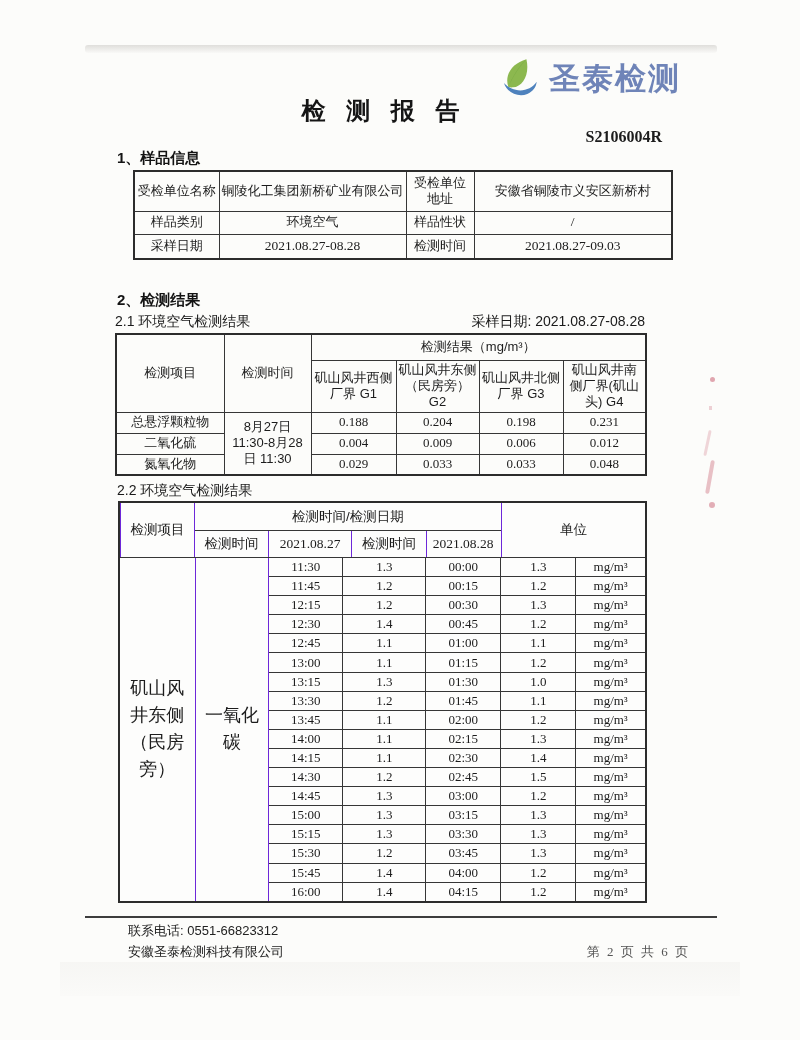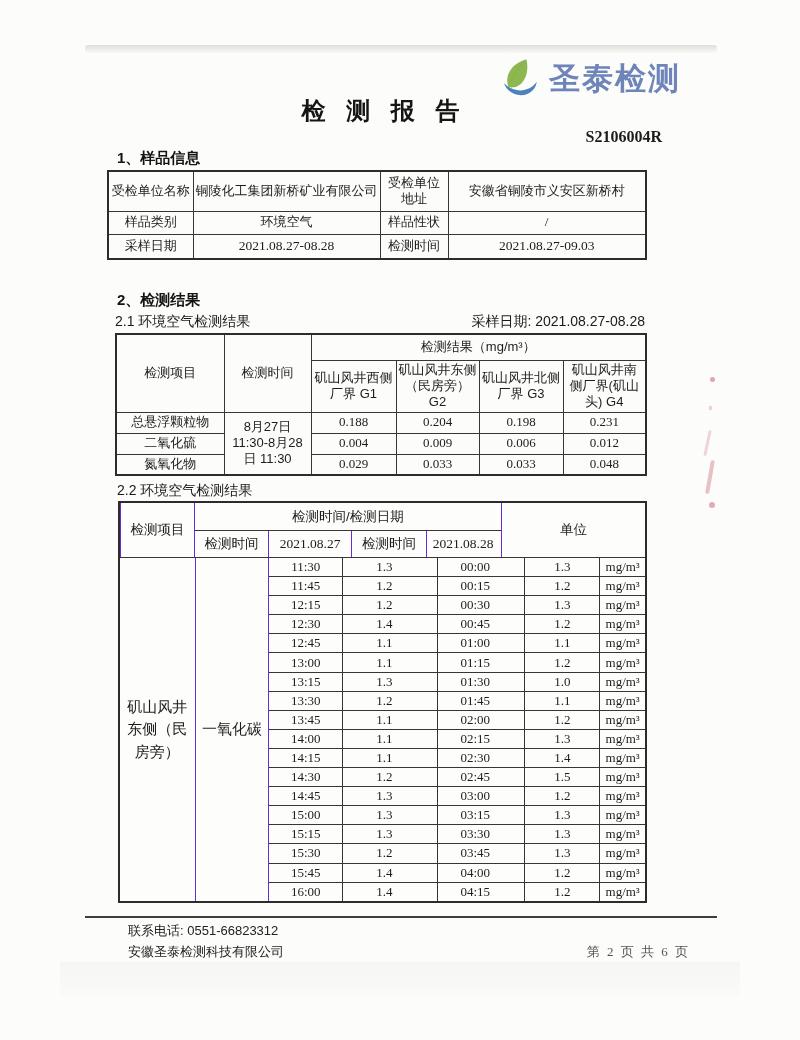--- a/index.html
+++ b/index.html
@@ -20,42 +20,42 @@
   .report-no{left:124px;top:128px;width:538px;text-align:right;font-size:16px;font-weight:bold;
          font-family:"Liberation Serif", serif;}
   .sec-h{font-size:15px;font-weight:bold;color:#141414;}
   .sub-h{font-size:14px;color:#1a1a1a;}
   .num{font-family:"Liberation Serif", serif;}
   
   table{border-collapse:collapse;table-layout:fixed;}
   td{border:1px solid #363636;text-align:center;vertical-align:middle;
      font-size:13px;line-height:1.25;padding:1px 2px;overflow:hidden;}
   .t1, .t21{border:2px solid #2c2c2c;}
-  .t1{left:107px;top:170px;width:538px;border-radius:11px;}
+  .t1{left:133px;top:170px;width:538px;border-radius:11px;}
   .t21{left:115px;top:333px;width:530px;}
   .t21 td{font-size:13px;}
   .val{font-family:"Liberation Serif", serif;font-size:13.5px;}
   
   .t22{left:118px;top:501px;width:525px;border:2px solid #2c2c2c;background:#fdfdfc;}
   .t22 .hrow{display:flex;}
   .t22 .hc{box-sizing:border-box;display:flex;align-items:center;justify-content:center;
            font-size:13.5px;}
   .t22 .bl{border-left:1px solid #6d28d9;}
   .t22 .bt{border-top:1px solid #363636;}
   .t22-body{display:flex;border-top:1px solid #363636;}
   .t22 .merged{box-sizing:border-box;display:flex;align-items:center;justify-content:center;
-           text-align:center;font-size:15px;line-height:1.5;padding:0 6px;}
+           text-align:center;font-size:18px;line-height:1.5;padding:0 6px;}
   .t22 .rows{width:378px;}
   .t22 .row{display:flex;height:18.1px;}
   .t22 .row + .row{border-top:1px solid #363636;}
   .t22 .c{box-sizing:border-box;display:flex;align-items:center;justify-content:center;
           font-family:"Liberation Serif", serif;font-size:13px;}
   .t22 .c + .c{border-left:1px solid #363636;}
   .w75{width:75px;}.w74{width:74px;}.w73{width:73px;}.w83{width:83px;}
-  .wc75{width:75px;margin-left:12px;}
+  .wc75{width:75px;}
   
   .footer-line{left:85px;top:916px;width:632px;height:2px;background:#3d3d3d;}
   .foot-txt{font-size:13px;color:#222;}
   .page-no{font-family:"Liberation Serif", serif;color:#555;letter-spacing:2px;font-size:13px;}
   
   .ink{background:rgba(190,62,84,0.45);}
 </style>
 </head>
 <body>
 

